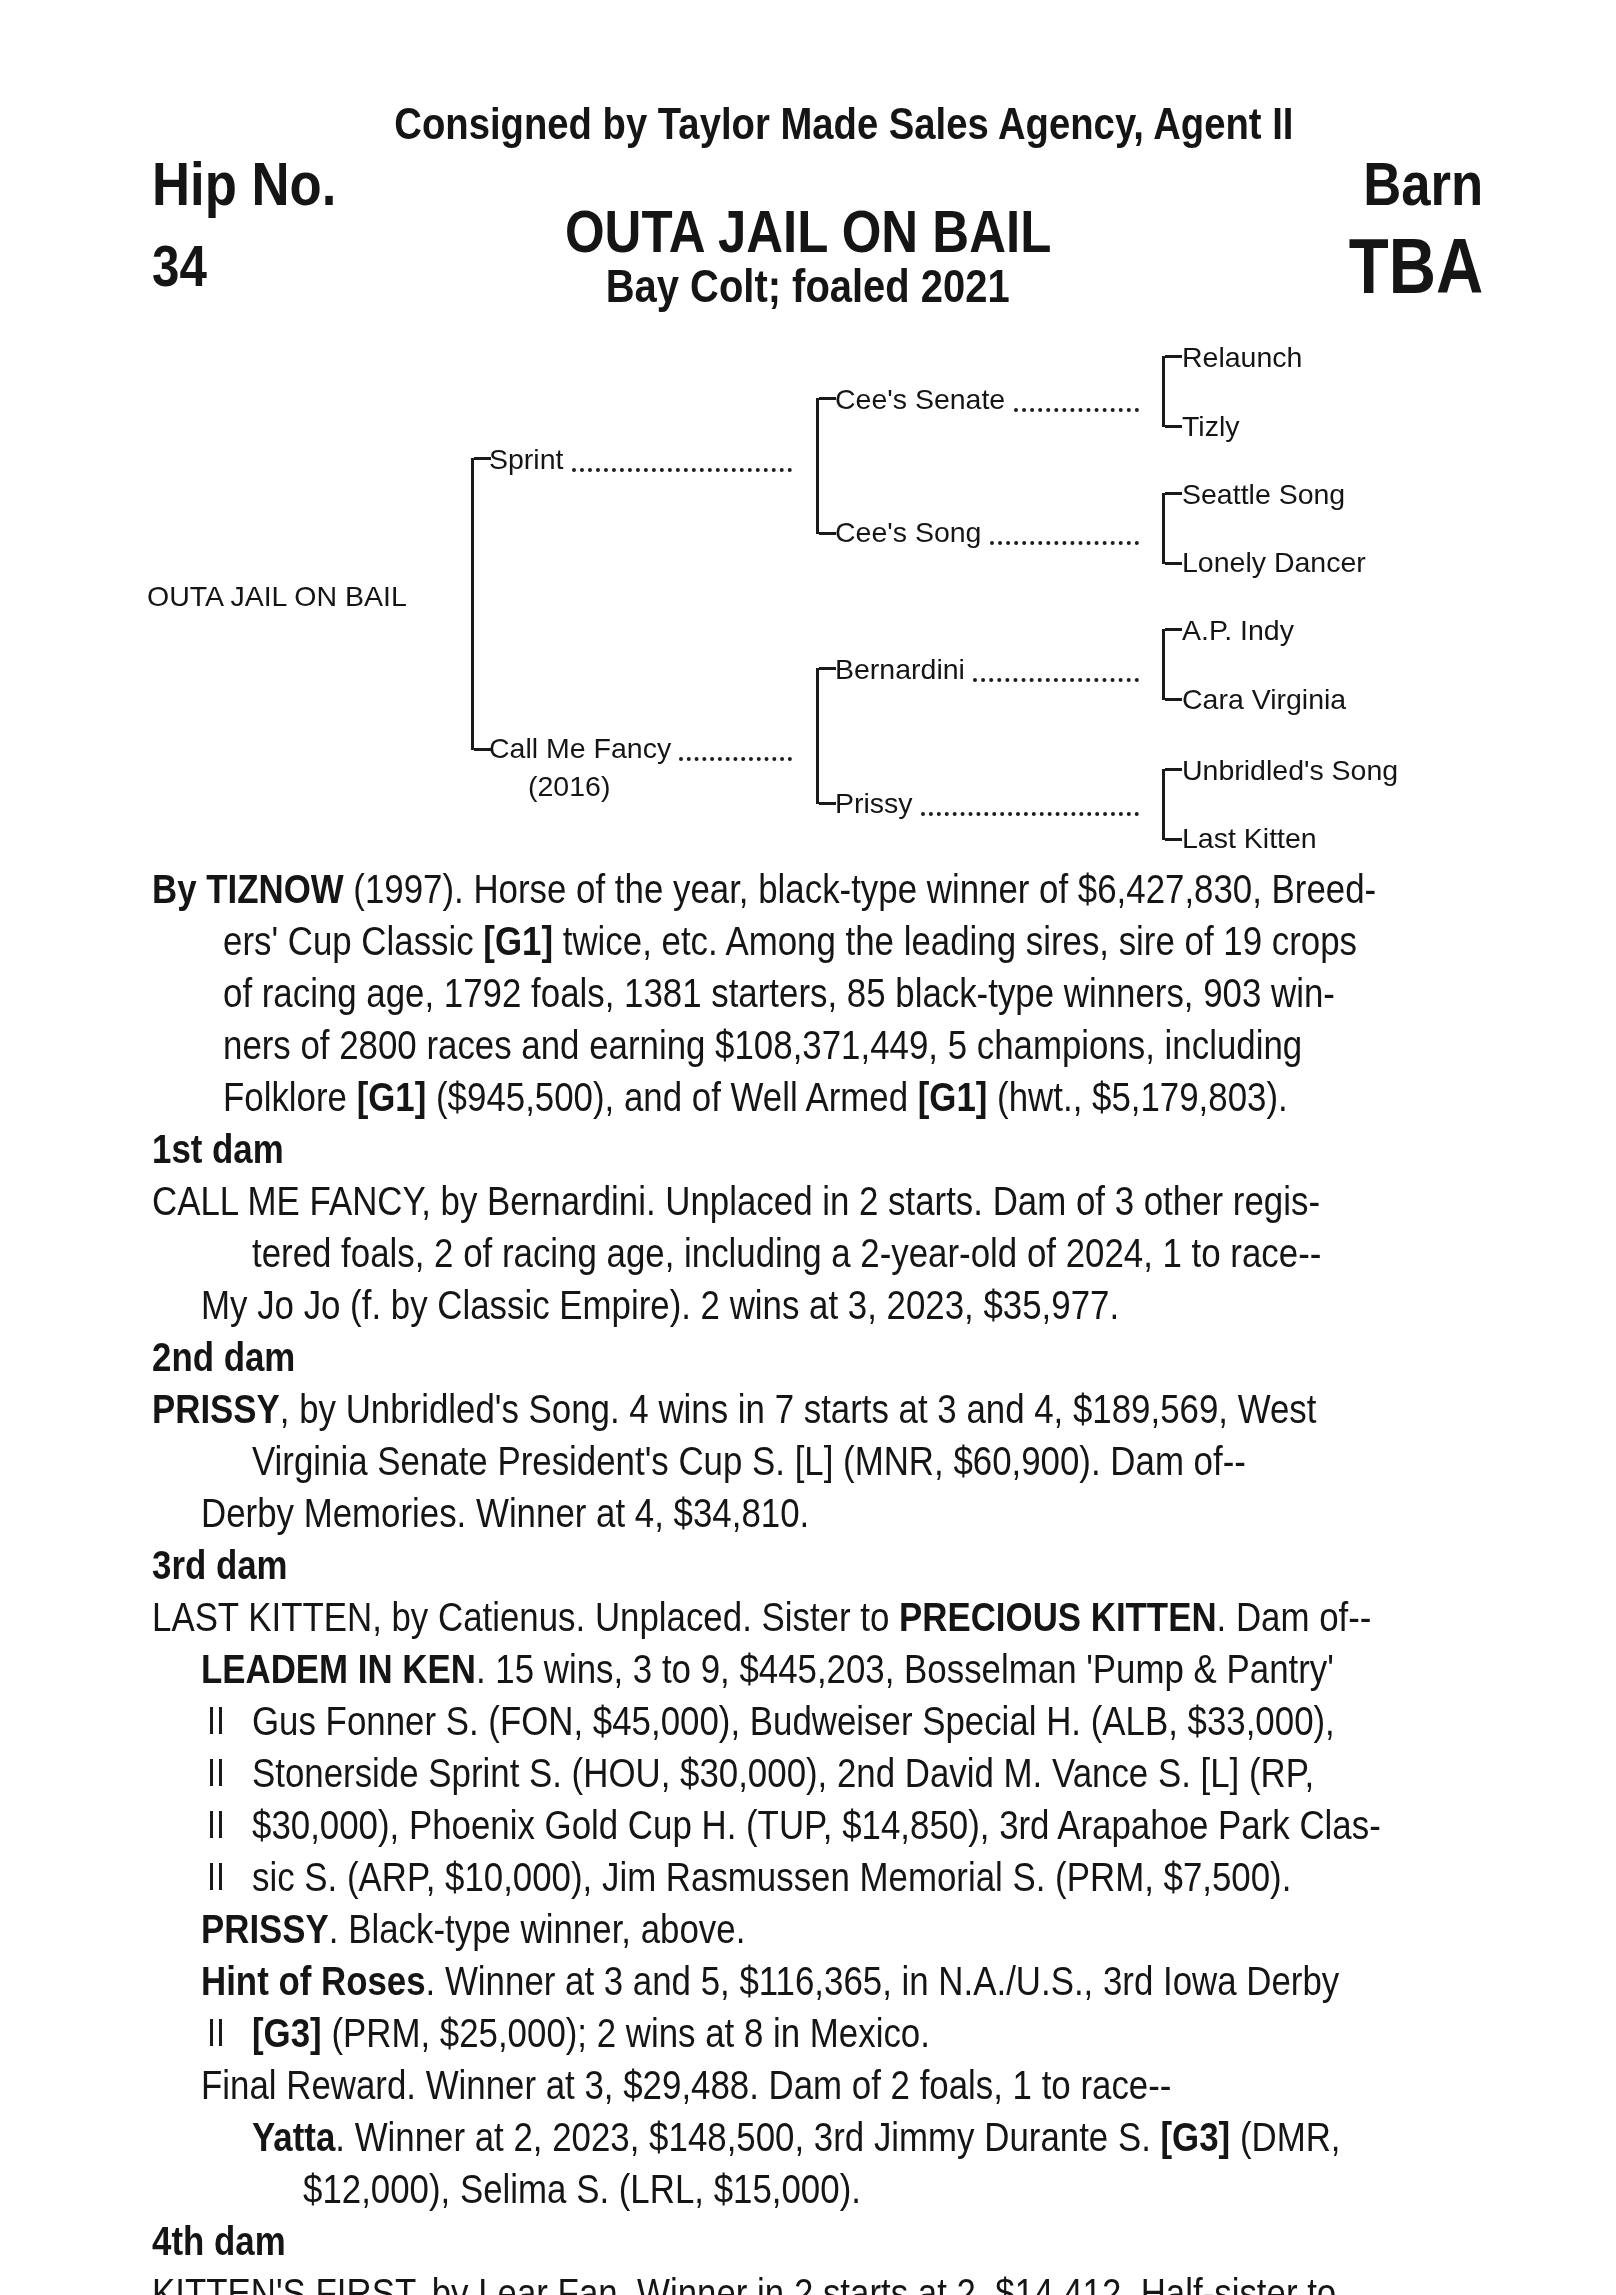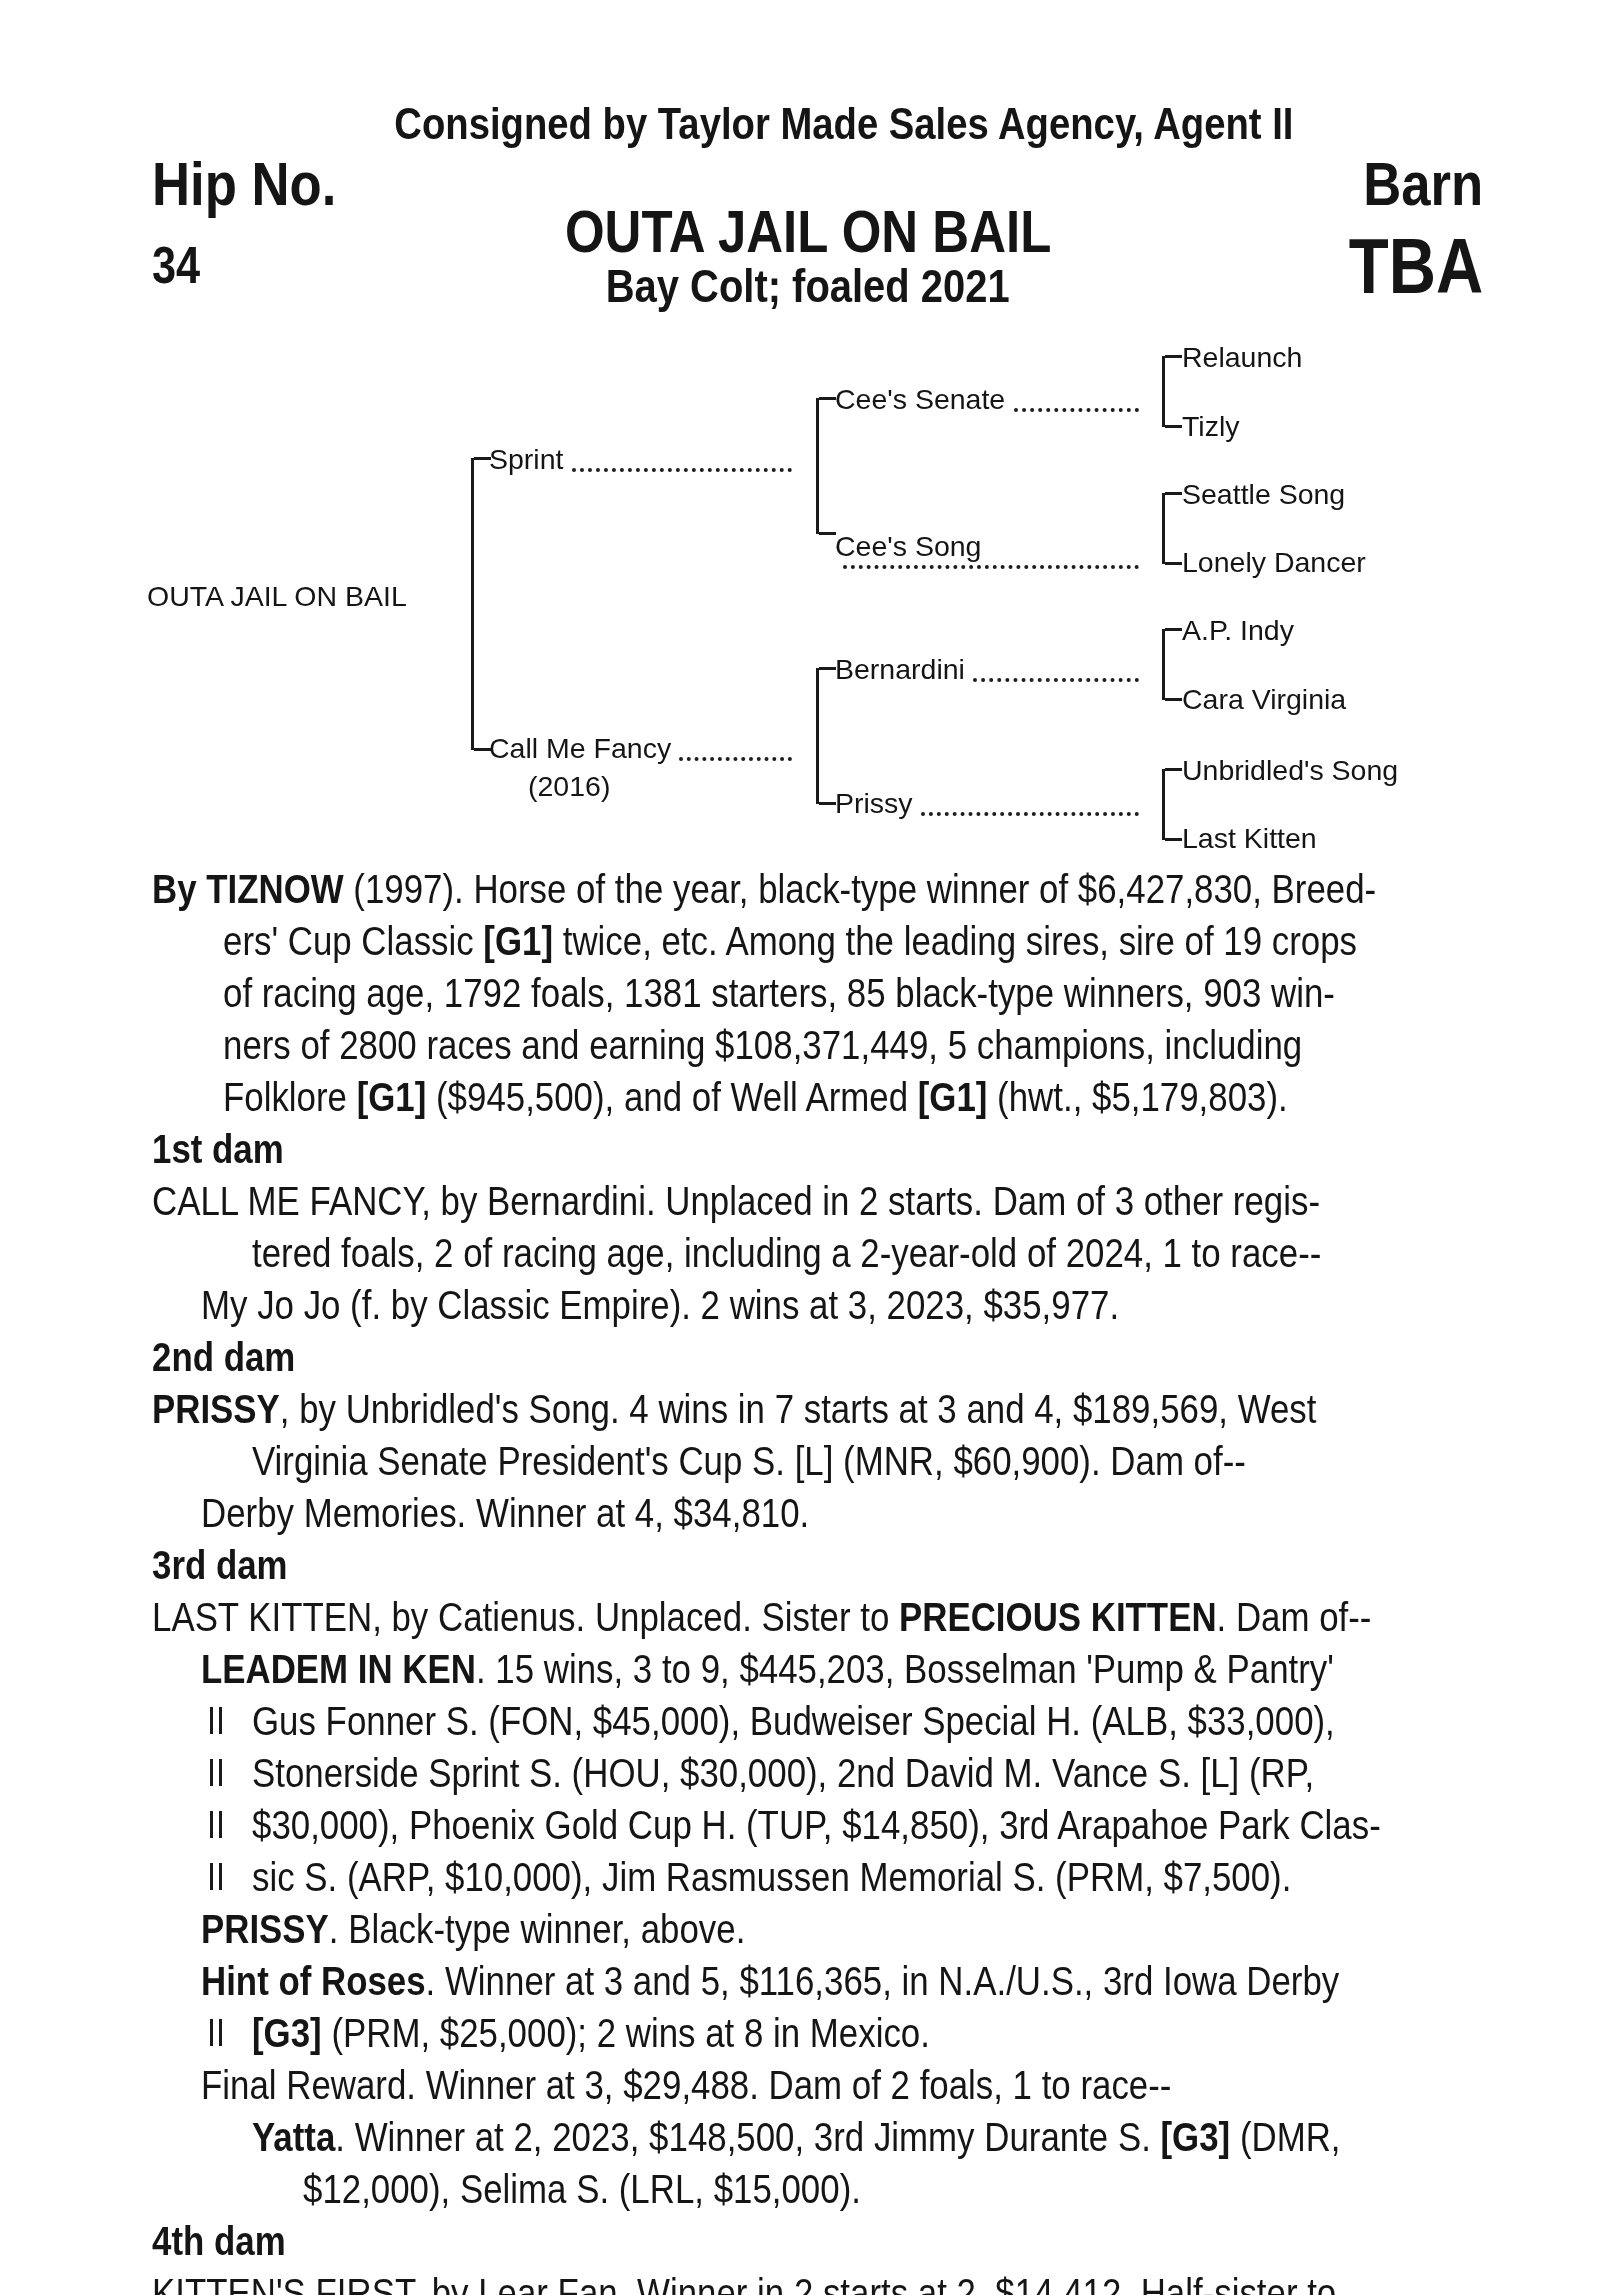--- a/index.html
+++ b/index.html
@@ -16,21 +16,21 @@
   .cx-c{transform-origin:50% 50%;}
   .cx-r{transform-origin:100% 50%;}
   b{font-weight:bold;}
 
   
   .consigned{position:absolute;left:0;top:90px;width:100%;height:67px;line-height:67px;
              text-align:center;font-weight:bold;font-size:45px;margin-left:36px;}
   .hip-label{position:absolute;left:152px;top:152px;height:64px;line-height:64px;
              font-weight:bold;font-size:62px;}
   .hip-number{position:absolute;left:152px;top:227px;height:78px;line-height:78px;
-             font-weight:bold;font-size:51px;}
+             font-weight:bold;font-size:58px;}
   .title{position:absolute;left:0;top:197px;width:100%;height:69px;line-height:69px;
          text-align:center;font-weight:bold;font-size:60px;}
   .subtitle{position:absolute;left:0;top:257px;width:100%;height:57px;line-height:57px;
          text-align:center;font-weight:bold;font-size:47px;}
   .barn-label{position:absolute;right:133px;top:152px;height:64px;line-height:64px;
          text-align:right;font-weight:bold;font-size:62px;}
   .barn-value{position:absolute;right:133px;top:227px;height:78px;line-height:78px;
          text-align:right;font-weight:bold;font-size:77px;}
 
   
@@ -72,21 +72,21 @@
         <span>Call Me Fancy</span>
         <div class="leader"></div>
       </div>
       <div class="tree-row" style="left: 528px; top: 768px;">
         <span>(2016)</span>
       </div>
       <div class="tree-row" style="left: 835px; top: 381px; width: 307px;">
         <span>Cee's Senate</span>
         <div class="leader"></div>
       </div>
-      <div class="tree-row" style="left: 835px; top: 528px; width: 307px; flex-direction: column;">
+      <div class="tree-row" style="left: 835px; top: 514px; width: 307px;">
         <span>Cee's Song</span>
         <div class="leader"></div>
       </div>
       <div class="tree-row" style="left: 835px; top: 651px; width: 307px;">
         <span>Bernardini</span>
         <div class="leader"></div>
       </div>
       <div class="tree-row" style="left: 835px; top: 785px; width: 307px;">
         <span>Prissy</span>
         <div class="leader"></div>

